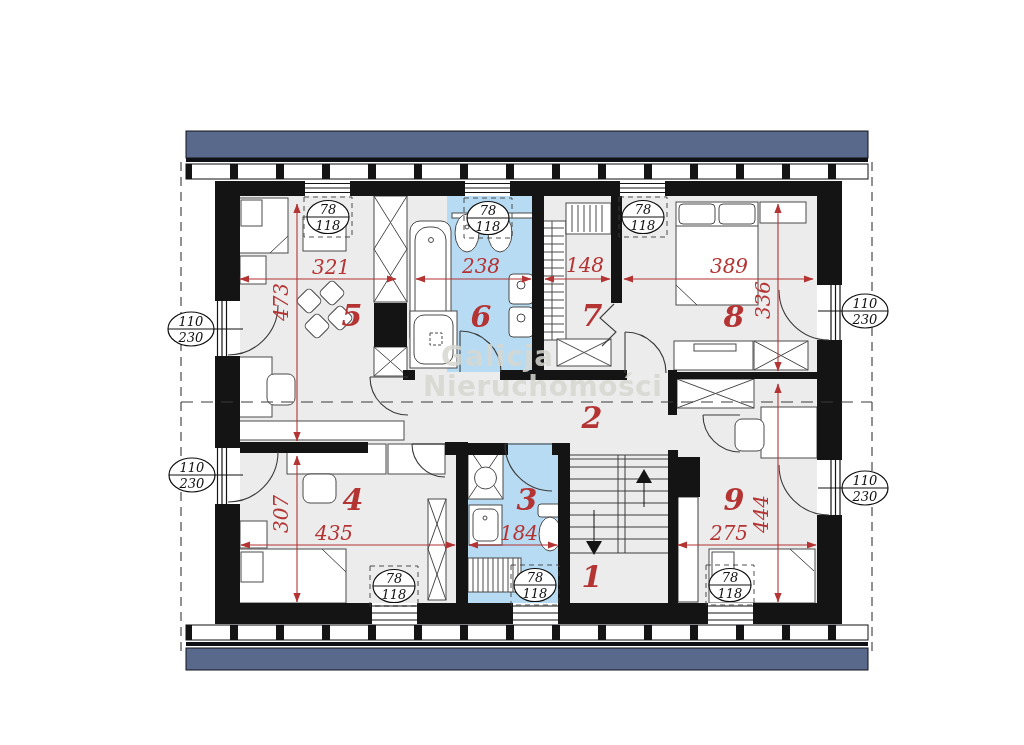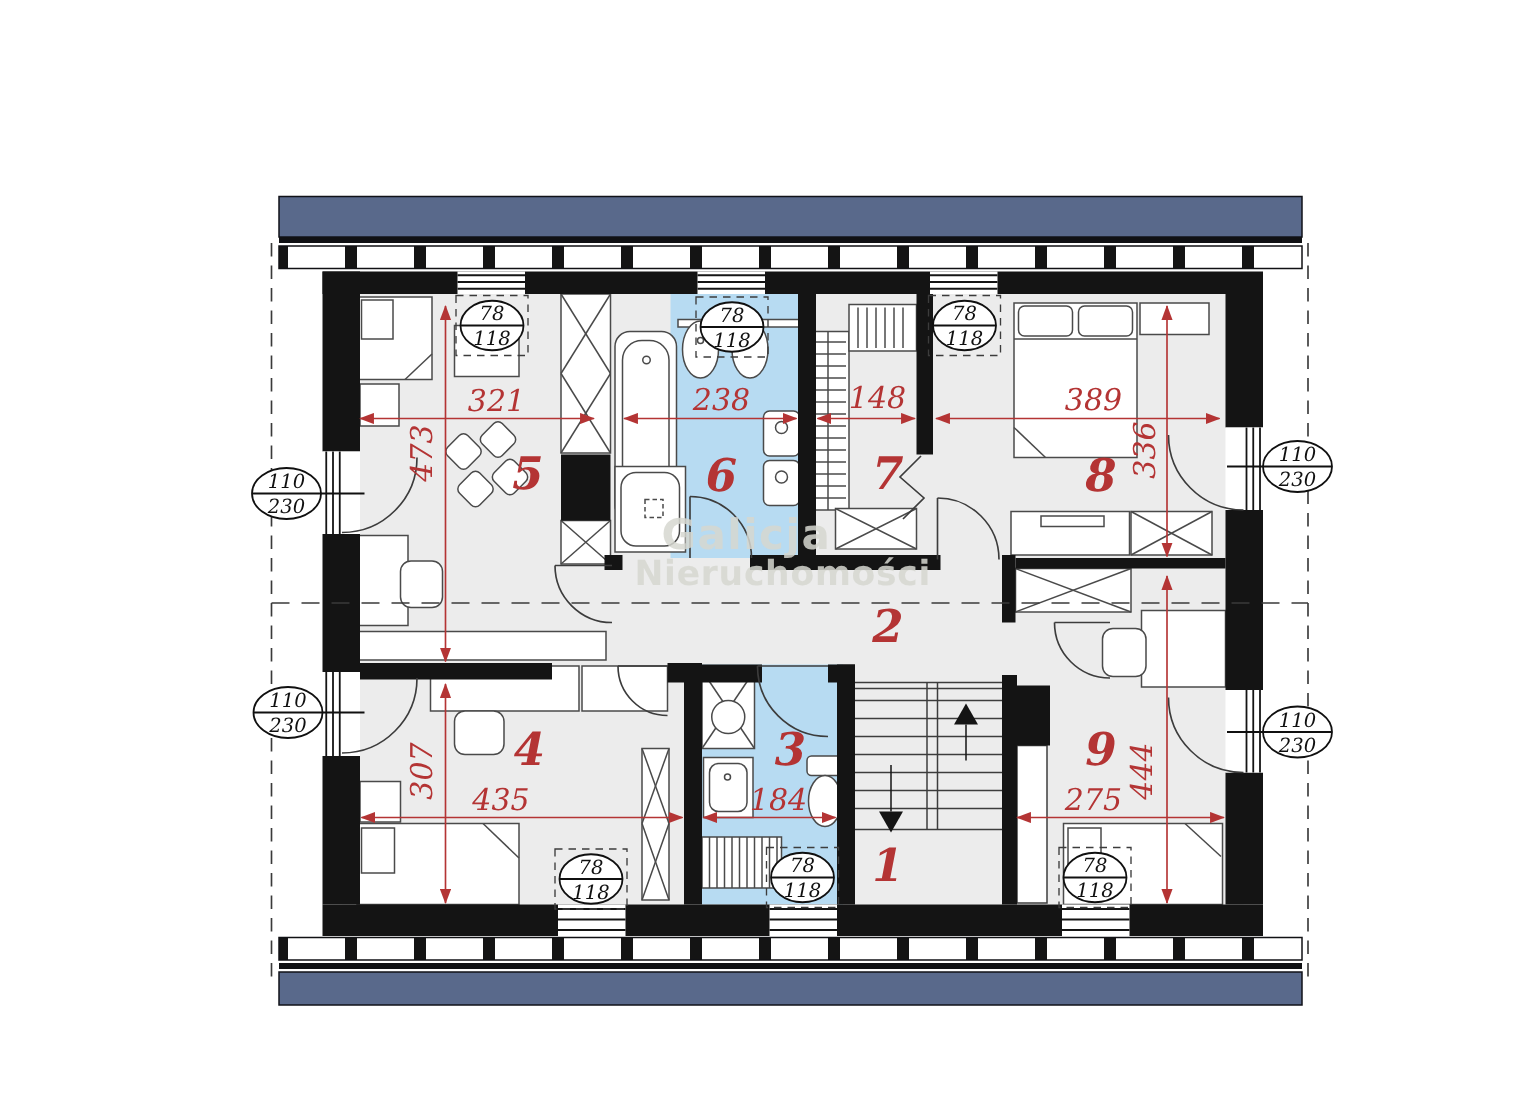--- a/index.html
+++ b/index.html
@@ -5,21 +5,21 @@
   html,body{margin:0;padding:0;background:#fff;}
   .stage{position:relative;width:1024px;height:745px;background:#fff;overflow:hidden;
          font-family:"DejaVu Sans",sans-serif;}
   svg{position:absolute;left:0;top:0;}
   .dim{font:italic 20px "DejaVu Serif",serif;fill:#b43434;}
   .room{font:italic 700 30px "DejaVu Serif",serif;fill:#b43434;}
   .tag{font:italic 13px "DejaVu Serif",serif;fill:#101010;}
   .wm{position:absolute;font-family:"DejaVu Sans",sans-serif;font-weight:700;
       color:rgba(214,215,208,0.85);z-index:5;white-space:nowrap;}
   #wm1{left:441px;top:340px;font-size:28px;letter-spacing:1px;}
-  #wm2{left:423px;top:370px;font-size:23px;letter-spacing:0.5px;}
+  #wm2{left:423px;top:370px;font-size:28px;letter-spacing:0.5px;}
 </style>
 </head>
 <body>
 
 <div class="stage">
 <svg width="1024" height="745" viewBox="0 0 1024 745">
   <defs>
     <marker id="arw" viewBox="0 0 8 6" refX="7.5" refY="3" markerWidth="9" markerHeight="7" orient="auto-start-reverse">
       <path d="M0,0 L8,3 L0,6 Z" fill="#b43434"></path>
     </marker>

